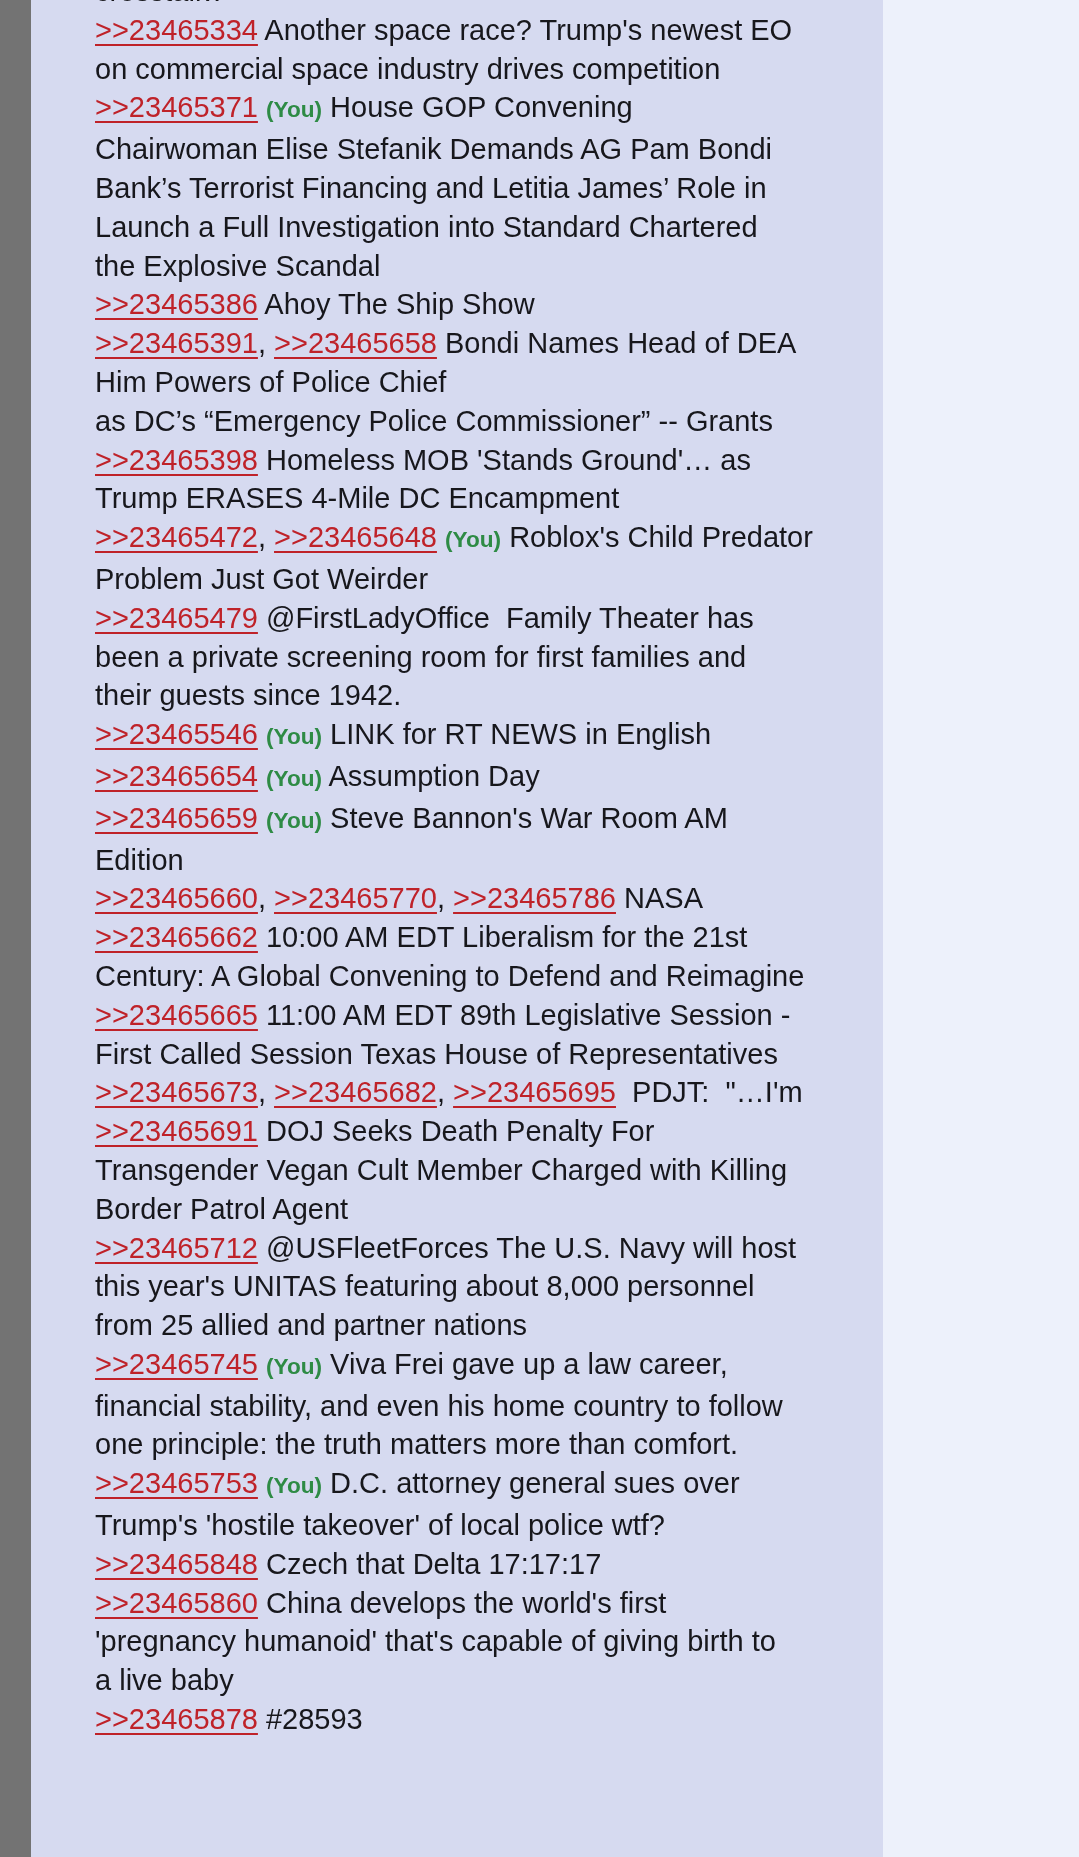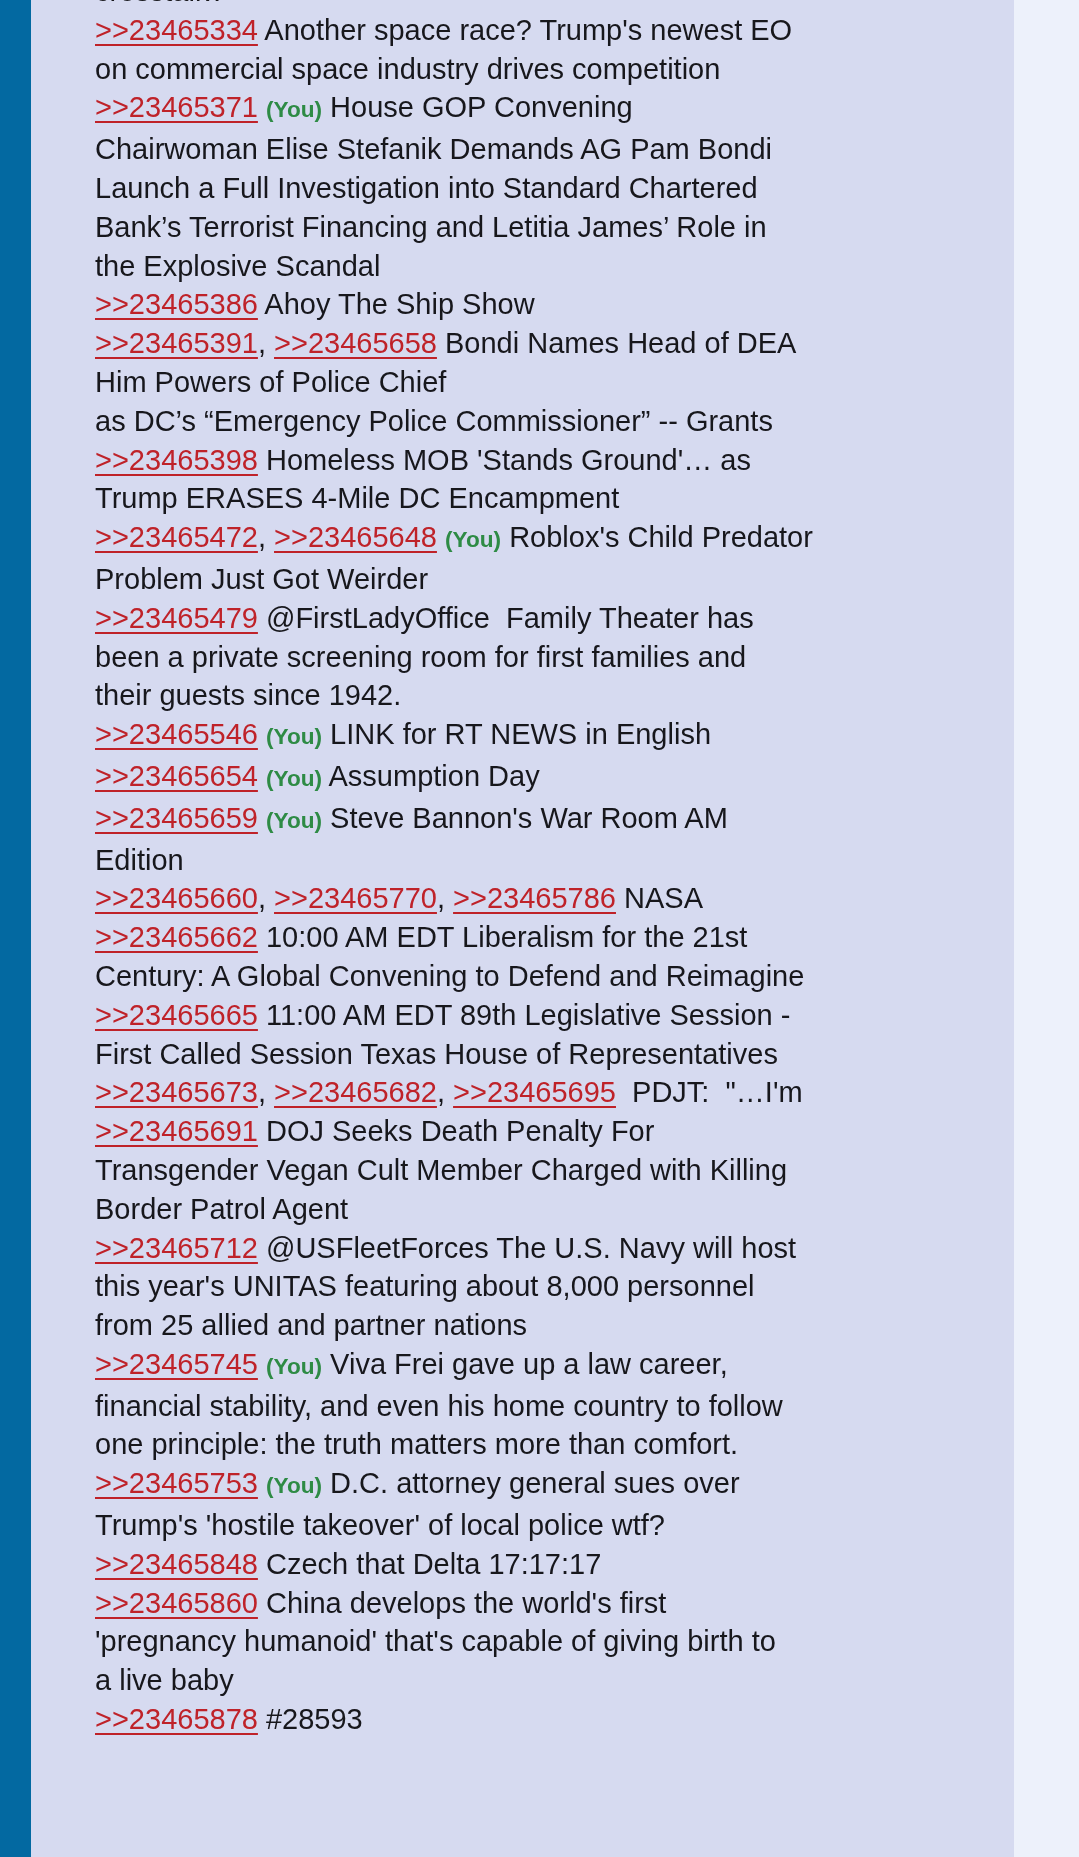--- a/index.html
+++ b/index.html
@@ -3,24 +3,24 @@
 <meta charset="utf-8">
 <style>
   html, body {
     margin: 0;
     padding: 0;
     background: #edf1fb;
     font-family: "Liberation Sans", sans-serif;
   }
   #screen {
     position: relative;
-    width: 1014px;
+    width: 883px;
     height: 1857px;
     overflow: hidden;
-    background: #0369a1;
+    background: #737373;
   }
   #post-panel {
     position: absolute;
     left: 31px;
     top: 0;
     width: 1008px;
     height: 1857px;
     background: #d6daf0;
     border-right: 2px solid #a6b4d4;
     box-sizing: border-box;
@@ -58,22 +58,22 @@
 <body>
 
 <div id="screen">
   <div id="post-panel">
     <div id="notables-list">
         <div class="line"><span class="seg-text">crosstalk?</span></div>
         <div class="line"><span class="seg-link">&gt;&gt;23465334</span><span class="seg-text"> Another space race? Trump's newest EO</span></div>
         <div class="line"><span class="seg-text">on commercial space industry drives competition</span></div>
         <div class="line"><span class="seg-link">&gt;&gt;23465371</span><span class="seg-text"> </span><span class="seg-you">(You)</span><span class="seg-text"> House GOP Convening</span></div>
         <div class="line"><span class="seg-text">Chairwoman Elise Stefanik Demands AG Pam Bondi</span></div>
+        <div class="line"><span class="seg-text">Bank’s Terrorist Financing and Letitia James’ Role in</span></div>
         <div class="line"><span class="seg-text">Launch a Full Investigation into Standard Chartered</span></div>
-        <div class="line"><span class="seg-text">Bank’s Terrorist Financing and Letitia James’ Role in</span></div>
         <div class="line"><span class="seg-text">the Explosive Scandal</span></div>
         <div class="line"><span class="seg-link">&gt;&gt;23465386</span><span class="seg-text"> Ahoy The Ship Show</span></div>
         <div class="line"><span class="seg-link">&gt;&gt;23465391</span><span class="seg-text">, </span><span class="seg-link">&gt;&gt;23465658</span><span class="seg-text"> Bondi Names Head of DEA</span></div>
         <div class="line"><span class="seg-text">Him Powers of Police Chief</span></div>
         <div class="line"><span class="seg-text">as DC’s “Emergency Police Commissioner” -- Grants</span></div>
         <div class="line"><span class="seg-link">&gt;&gt;23465398</span><span class="seg-text"> Homeless MOB 'Stands Ground'… as</span></div>
         <div class="line"><span class="seg-text">Trump ERASES 4-Mile DC Encampment</span></div>
         <div class="line"><span class="seg-link">&gt;&gt;23465472</span><span class="seg-text">, </span><span class="seg-link">&gt;&gt;23465648</span><span class="seg-text"> </span><span class="seg-you">(You)</span><span class="seg-text"> Roblox's Child Predator</span></div>
         <div class="line"><span class="seg-text">Problem Just Got Weirder</span></div>
         <div class="line"><span class="seg-link">&gt;&gt;23465479</span><span class="seg-text"> @FirstLadyOffice  Family Theater has</span></div>

